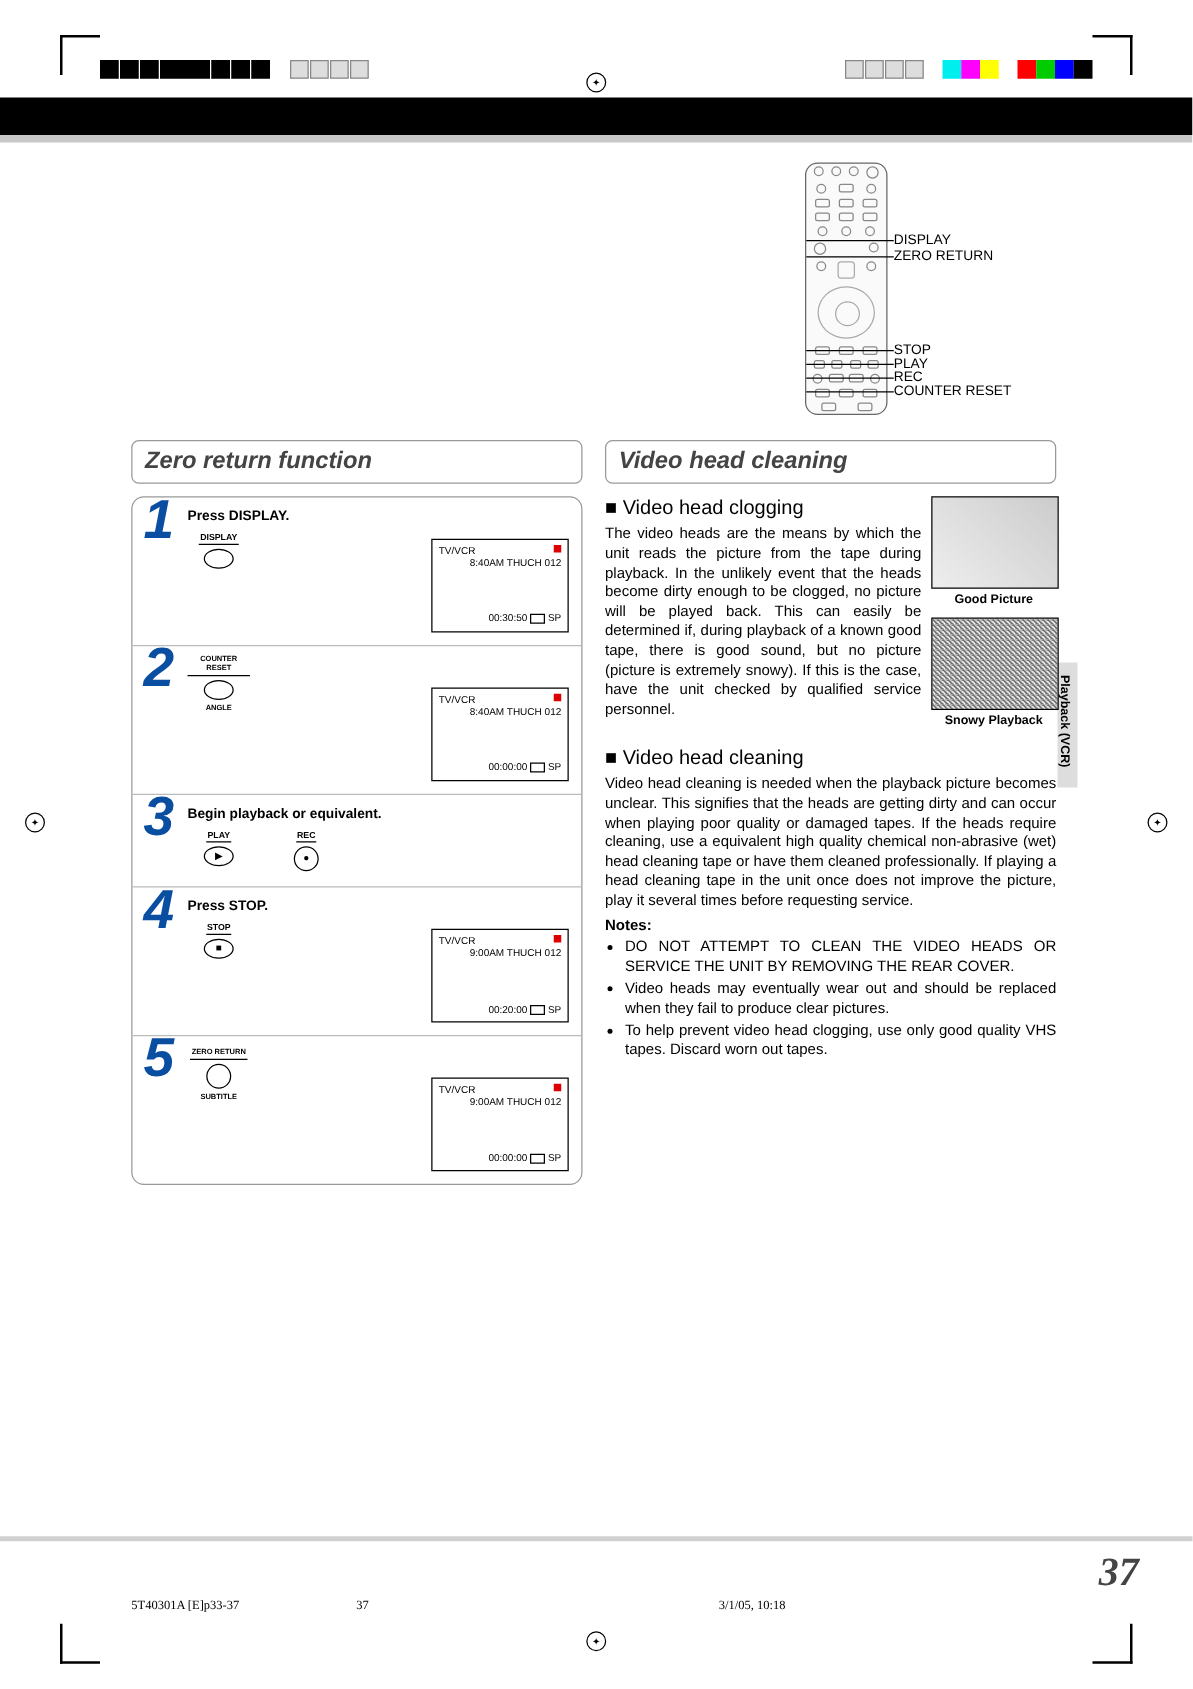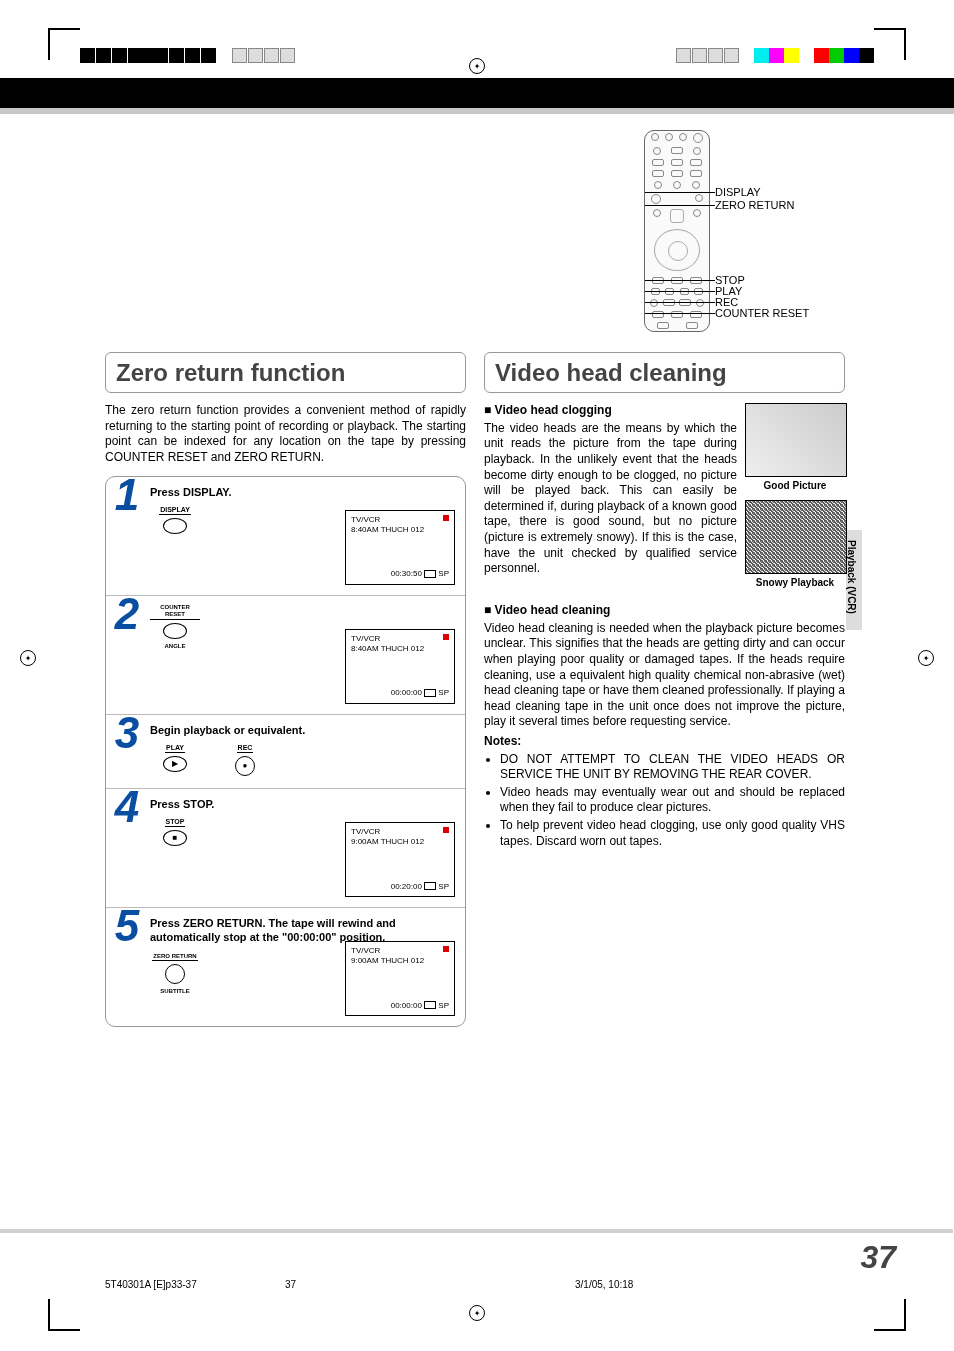--- a/index.html
+++ b/index.html
@@ -108,22 +108,23 @@
   }
   .cols {
     display: flex;
     gap: 18px;
   }
   .col { flex: 1; }
   .section-hdr {
     border: 1px solid #999;
     border-radius: 6px;
     padding: 4px 10px;
-    font-size: 24px;
+    font-size: 19px;
     font-weight: bold;
+    font-style: italic;
     color: #444;
     margin-bottom: 10px;
   }
   .intro {
     text-align: justify;
     margin-bottom: 10px;
   }
   .steps {
     border: 1px solid #999;
     border-radius: 10px;
@@ -180,26 +181,26 @@
     bottom: 10px;
     width: 110px;
     height: 75px;
     border: 1px solid #000;
     font-size: 8px;
     padding: 4px 5px;
     box-sizing: border-box;
   }
   .screen .topl { display: flex; justify-content: space-between; }
   .screen .redsq { width: 6px; height: 6px; background: #d00; display: inline-block;}
-  .screen .time { display: flex; justify-content: flex-start; }
+  .screen .time { display: flex; justify-content: flex-end; }
   .screen .btm { position: absolute; bottom: 4px; right: 5px; font-size: 8px; }
   .screen .cass { display: inline-block; width: 10px; height: 6px; border: 1px solid #000; vertical-align: middle; font-size: 5px; text-align: center; line-height: 5px;}
   .sub-hdr {
-    font-weight: bold;
-    font-size: 12px;
+    font-weight: normal;
+    font-size: 16px;
     margin-top: 6px;
     margin-bottom: 2px;
   }
   .sub-hdr::before { content: "■ "; }
   .right-col .body { text-align: justify; }
   .pics {
     float: right;
     width: 100px;
     margin-left: 8px;
     font-weight: bold;
@@ -233,23 +234,24 @@
     font-size: 10px;
     font-weight: bold;
     display: block;
     padding-top: 10px;
     text-align: center;
   }
   .footer {
     position: absolute;
     bottom: 42px;
     left: 105px;
-    right: 106px;
+    right: 91px;
     height: 30px;
     font-size: 10px;
+    font-family: Liberation Serif, serif;
   }
   .footer .pagebig {
     position: absolute; right: -48px; top: -40px;
     font-size: 32px; font-weight: bold; font-style: italic; color: #444;
   }
   .footer .fl { position: absolute; left: 0; }
   .footer .fc { position: absolute; left: 180px; }
   .footer .fr { position: absolute; left: 470px; }
   .footer .grayline { position: absolute; top: -50px; left: -105px; right: -105px; height: 4px; background: #d0d0d0; }
   .cut-tl, .cut-tr, .cut-bl, .cut-br { position: absolute; width: 30px; height: 30px; }
@@ -391,21 +393,20 @@
         <div style="top:165px">REC</div>
         <div class="line" style="top:183px; left:-70px; width:70px;"></div>
         <div style="top:176px">COUNTER RESET</div>
       </div>
     </div>
 
     <div class="cols">
 
       <div class="col">
         <div class="section-hdr">Zero return function</div>
-        <div class="intro">The zero return function provides a convenient method of rapidly returning to the starting point of recording or playback. The starting point can be indexed for any location on the tape by pressing COUNTER RESET and ZERO RETURN.</div>
 
         <div class="steps">
 
           <div class="step">
             <div class="stepnum">1</div>
             <div class="step-inst">Press DISPLAY.</div>
             <div class="step-body">
               <div class="btn-icon">
                 <span class="lbl">DISPLAY</span>
                 <div class="oval"></div>
@@ -478,21 +479,20 @@
               <div class="time">
                   <span>9:00AM  THU</span>
                   <span>CH 012</span>
                 </div>
               <div class="btm"><span>00:20:00</span> <span class="cass"></span> <span>SP</span></div>
             </div>
           </div>
 
           <div class="step">
             <div class="stepnum">5</div>
-            <div class="step-inst">Press ZERO RETURN. The tape will rewind and automatically stop at the "00:00:00" position.</div>
             <div class="step-body">
               <div class="btn-icon">
                 <span class="lbl" style="font-size:6px">ZERO RETURN</span>
                 <div class="oval" style="border-radius:50%;width:18px;height:18px"></div>
                 <span class="sub">SUBTITLE</span>
               </div>
             </div>
             <div class="screen">
               <div class="topl">
                   <span>TV/VCR</span>

